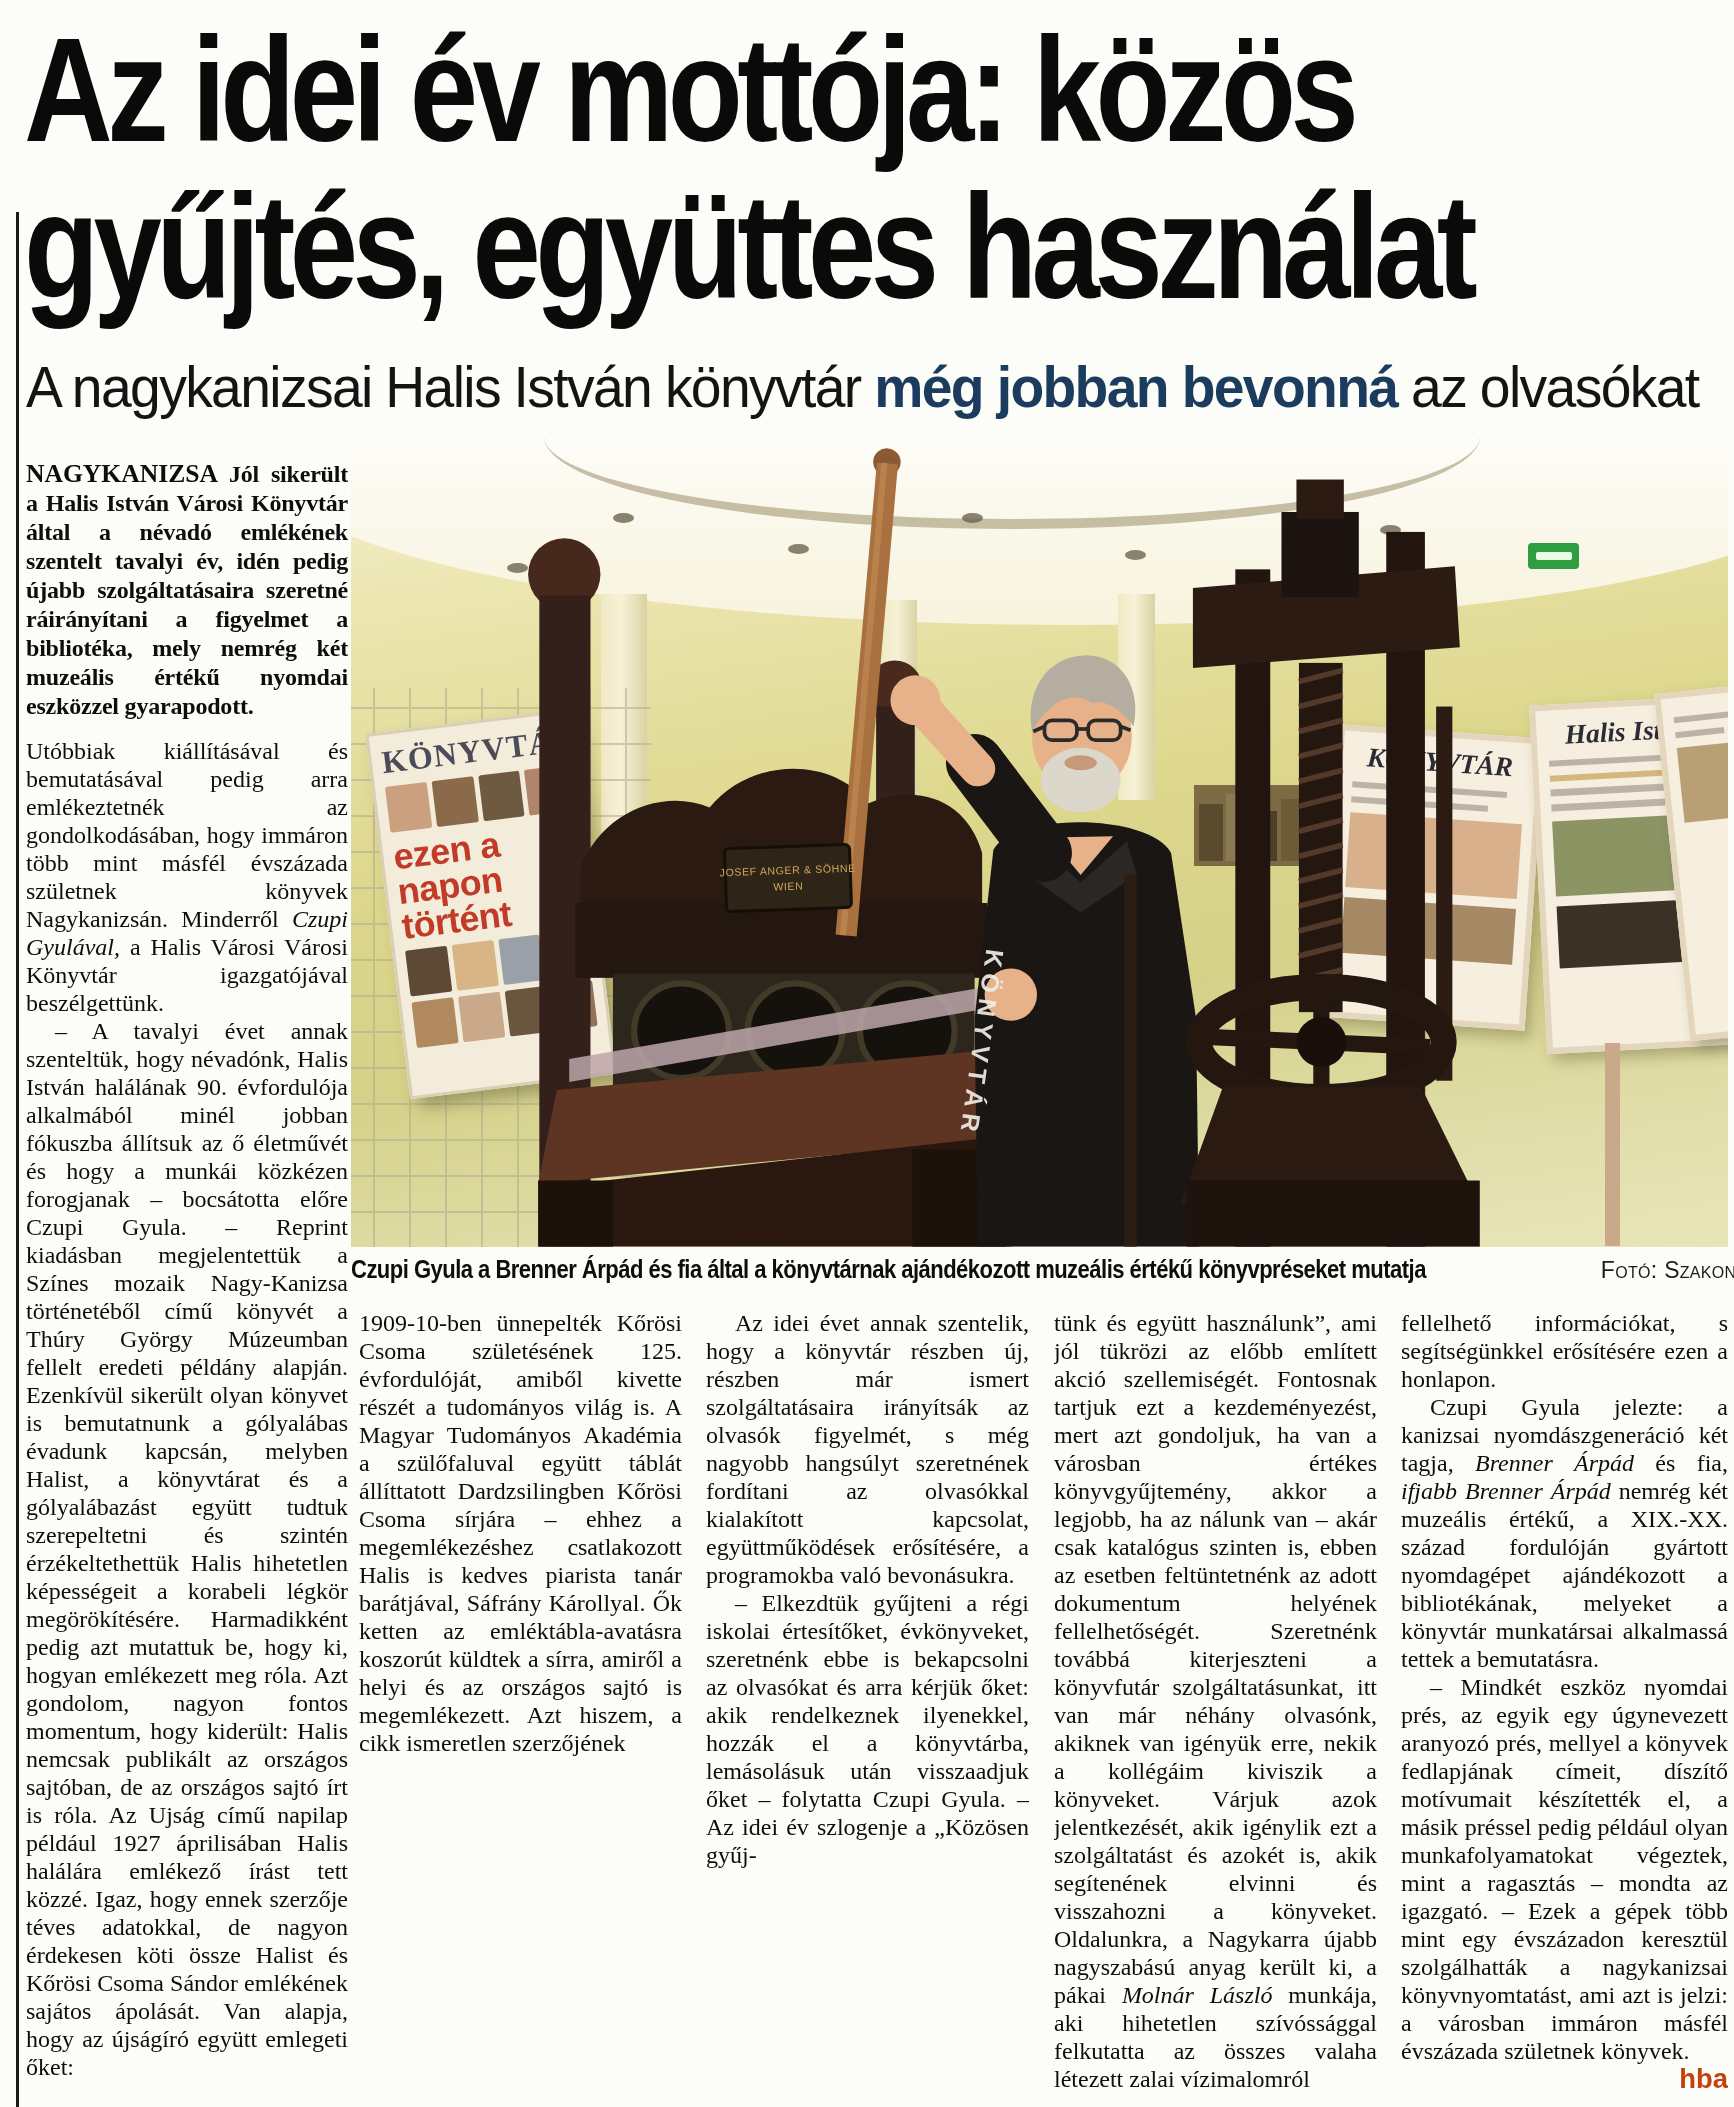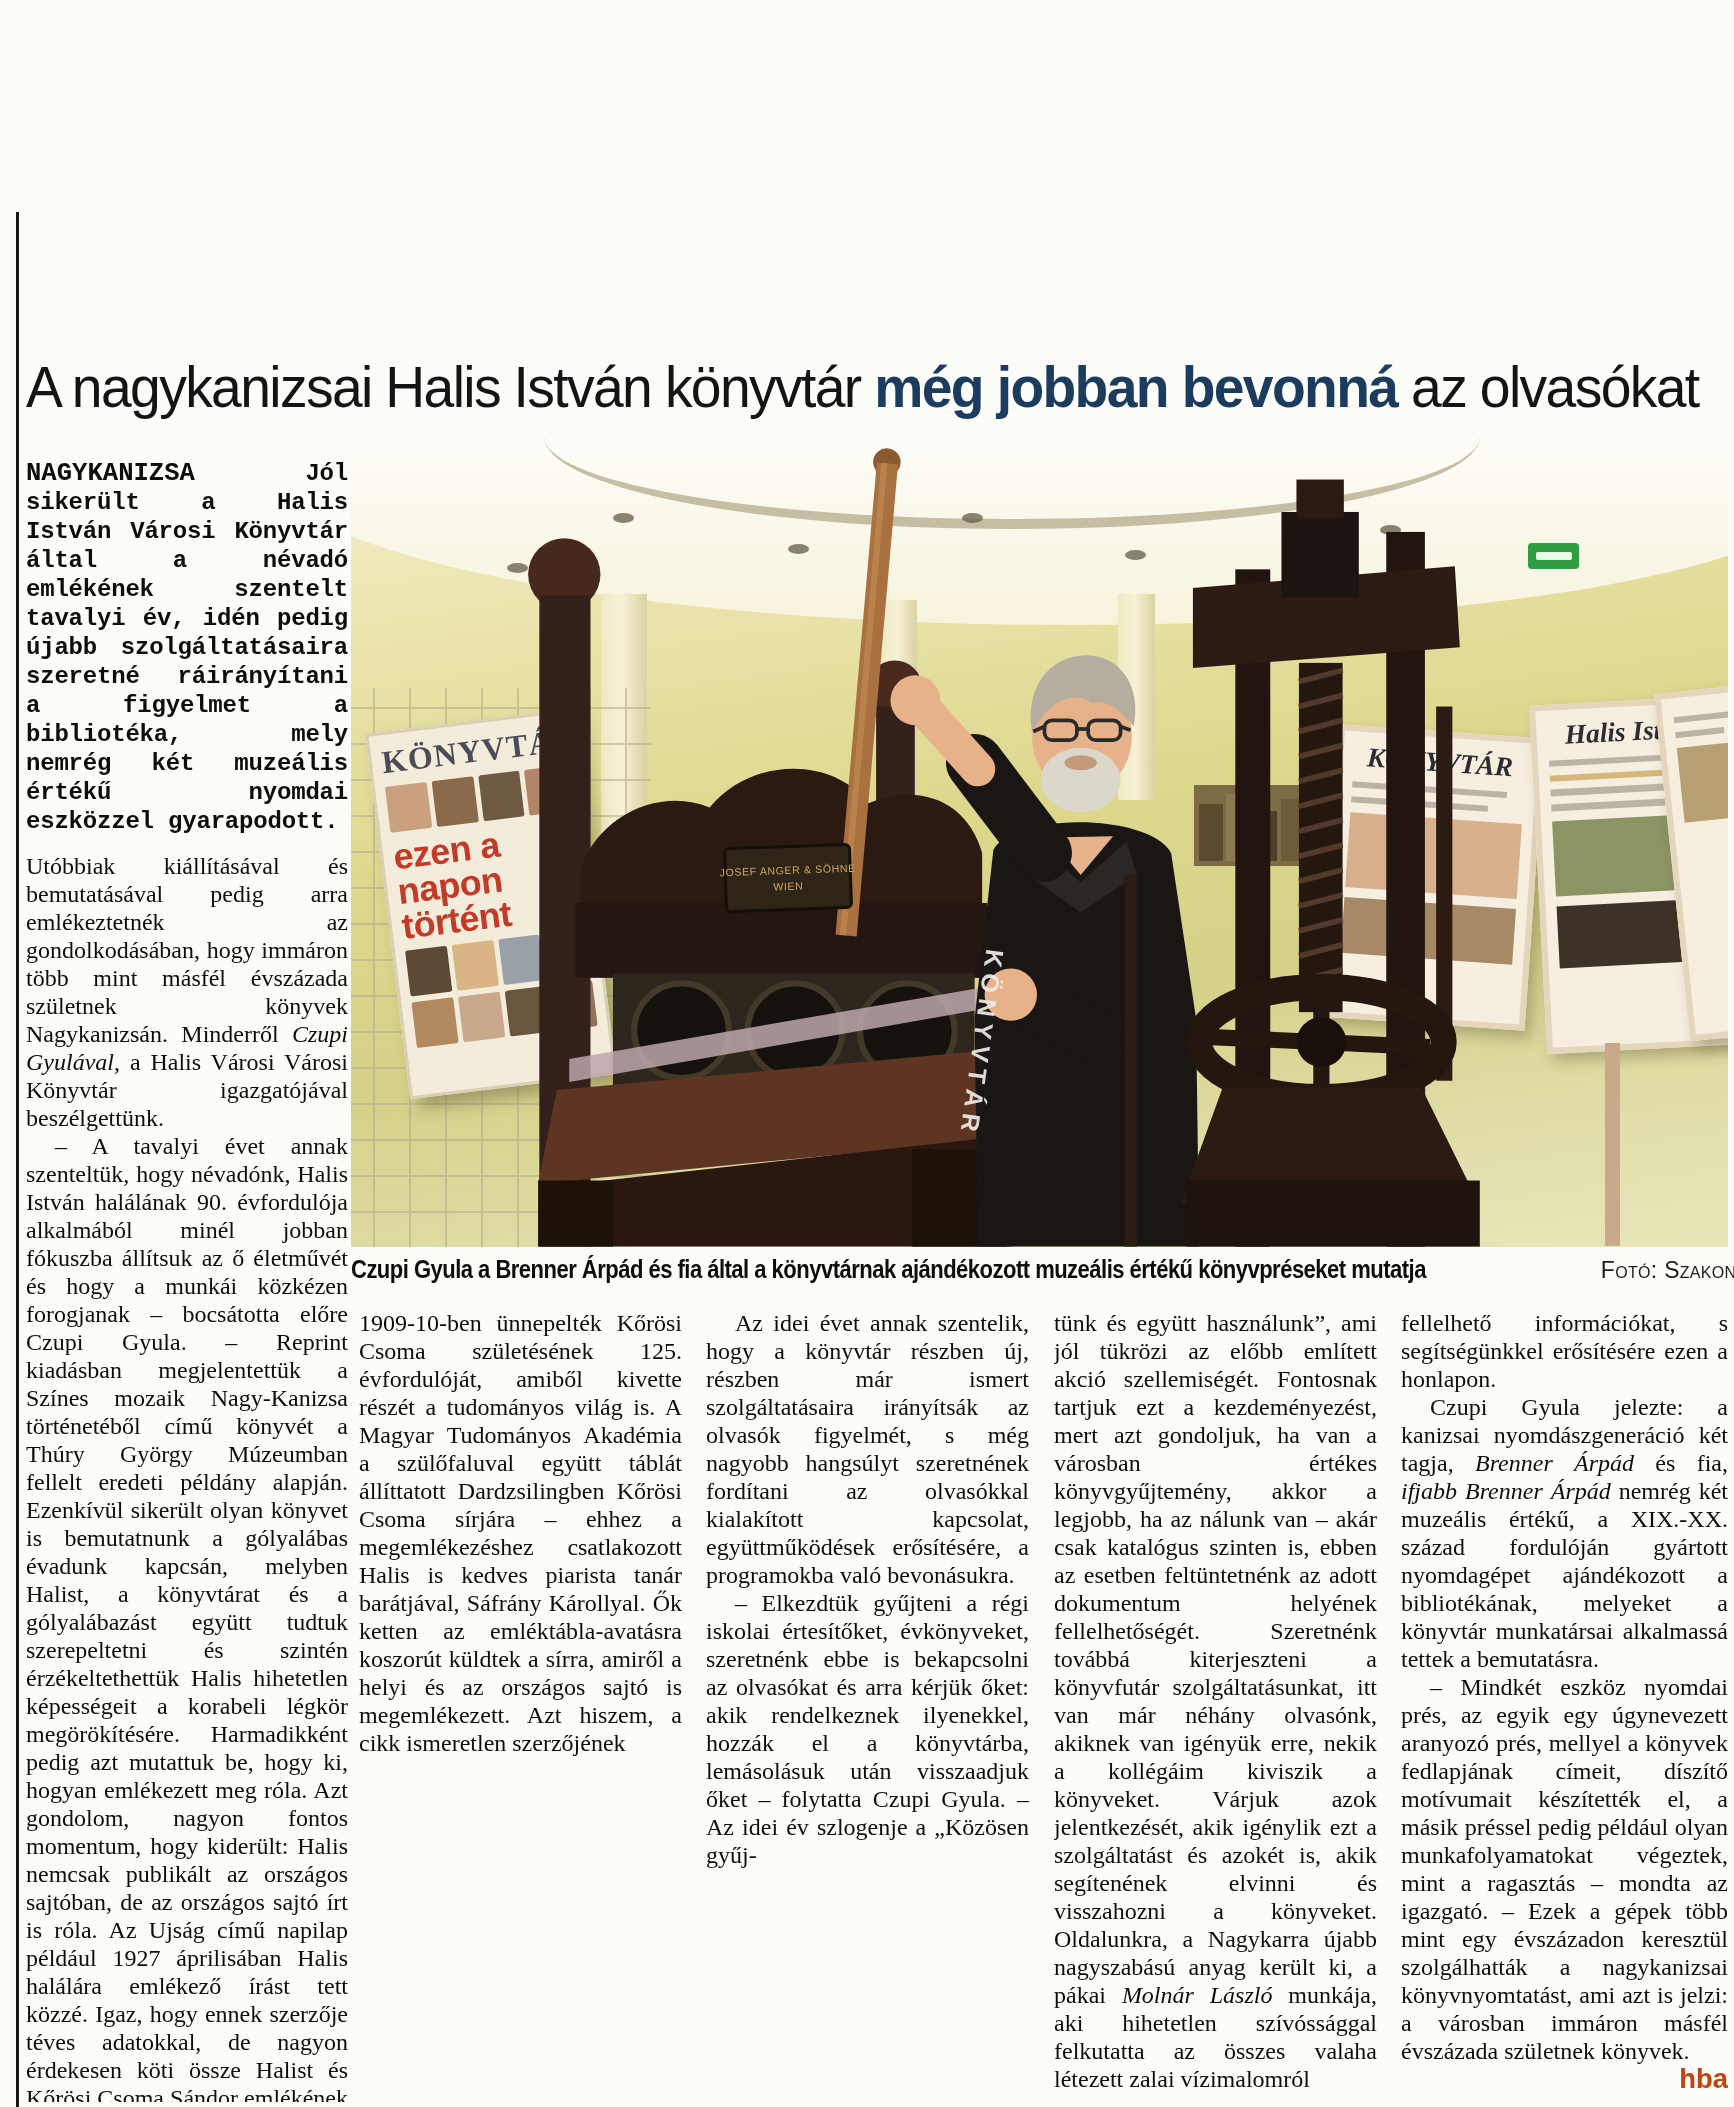--- a/index.html
+++ b/index.html
@@ -16,21 +16,21 @@
            font-family:"Liberation Sans",sans-serif;font-size:57px;letter-spacing:-0.03em;
            transform:scaleX(0.97);transform-origin:left;color:#141414;}
   #subhead .hi{font-weight:700;}
 
   #left-rule{left:16px;top:212px;width:2.5px;height:1896px;background:#1a1a18;}
 
   
   .col{overflow:hidden;text-align:justify;font-size:24px;line-height:28px;}
   .col p{margin:0;}
   .col p.indent{text-indent:29px;}
-  .col p.lead{font-family:Liberation Mono, monospace;font-weight:700;font-size:24px;
+  .col p.lead{font-family:Liberation Serif, serif;font-weight:700;font-size:24px;
               line-height:29px;letter-spacing:-0.2px;margin-bottom:16px;}
   .seg-lead-loc{font-size:25.6px;letter-spacing:0;}
   .seg-italic{font-style:italic;}
   .seg-byline{float:right;font-family:"Liberation Sans",sans-serif;font-weight:800;
               font-size:27.4px;color:#c2410c;}
   #col1{left:26px;top:459px;width:322px;height:1643px;}
   #col2{left:359px;top:1309px;width:323px;height:796px;}
   #col3{left:706px;top:1309px;width:323px;height:796px;}
   #col4{left:1054px;top:1309px;width:323px;height:796px;}
   #col5{left:1401px;top:1309px;width:327px;height:796px;}
@@ -97,20 +97,24 @@
              letter-spacing:0.6px;white-space:nowrap;}
   #shirt-text{left:610px;top:510px;width:34px;height:206px;writing-mode:vertical-rl;
               text-orientation:mixed;font-family:"Liberation Sans",sans-serif;font-weight:700;
               font-size:25px;letter-spacing:6.2px;color:#efece6;opacity:.92;transform:rotate(8deg);}
 </style>
 </head>
 <body>
 
 <div id="page">
 
+  <div class="abs" id="headline">
+    <span class="hl-line">Az idei év mottója: közös</span>
+    <span class="hl-line">gyűjtés, együttes használat</span>
+  </div>
 
   <div class="abs" id="subhead">
     <span>A nagykanizsai Halis István könyvtár </span><span class="hi" id="subhead-hi" style="color: rgb(27, 60, 94);">még jobban bevonná</span><span> az olvasókat</span>
   </div>
 
   <div class="abs" id="left-rule"></div>
 
   <div class="abs" id="photo">
     <div class="abs" id="ceiling"></div>
     <div class="abs" id="dome-edge"></div>

